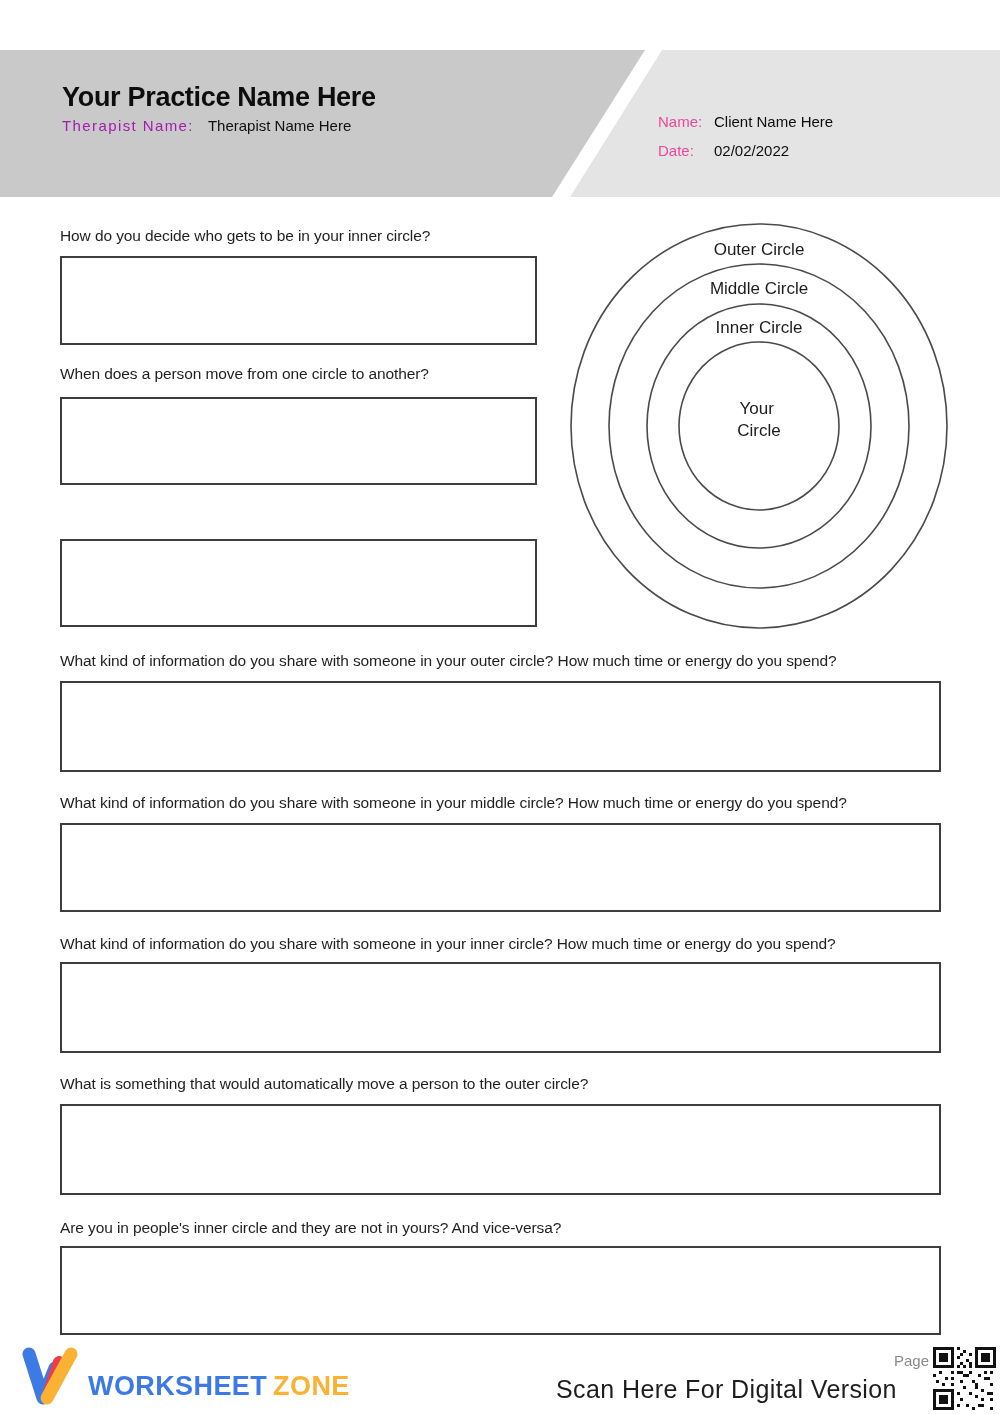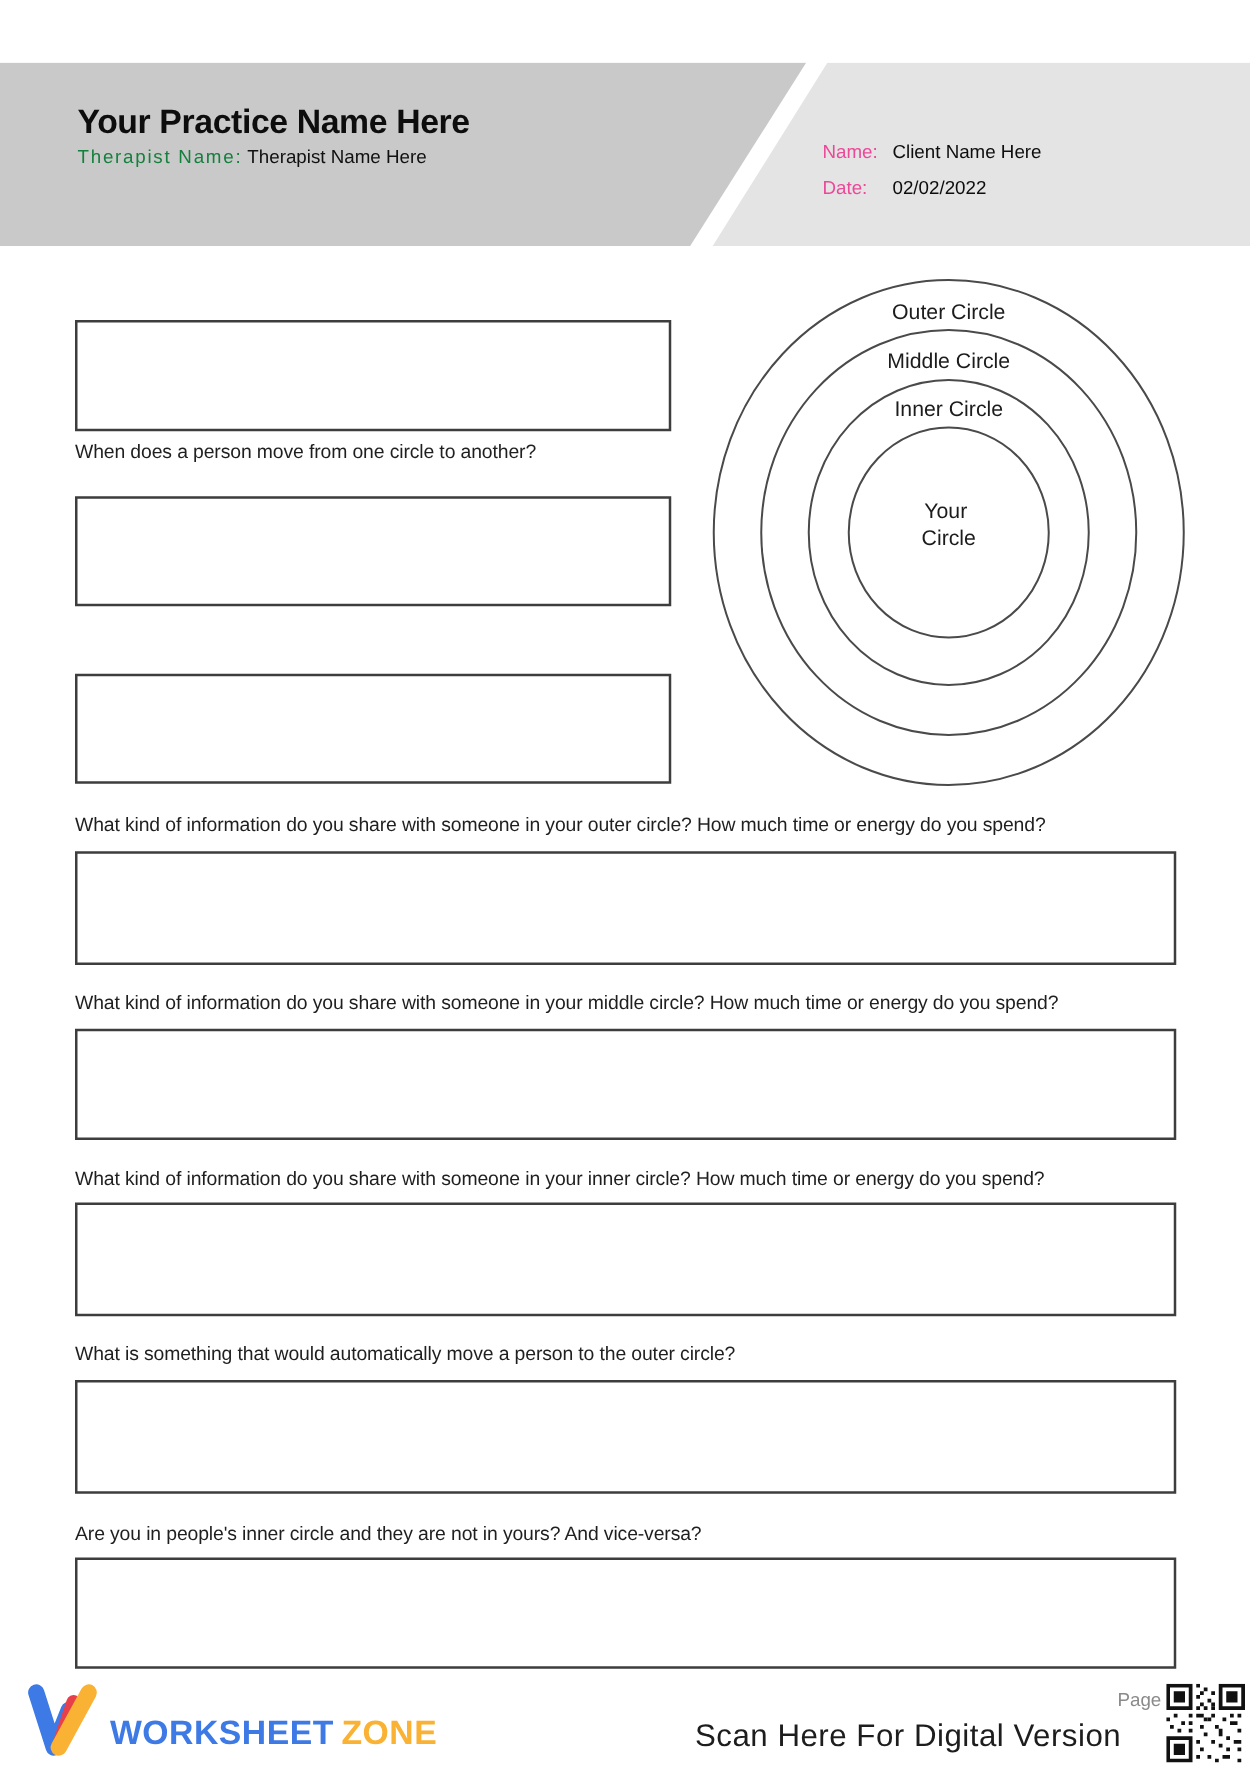--- a/index.html
+++ b/index.html
@@ -6,22 +6,22 @@
   #page{
     position:relative;width:1000px;height:1414px;background:#ffffff;
     font-family:"Liberation Sans",sans-serif;overflow:hidden;
   }
   
   .band{position:absolute;top:50px;left:0;width:1000px;height:147px;}
   .band-left{background:#c9c9c9;clip-path:polygon(0 0,645px 0,552px 147px,0 147px);}
   .band-right{background:#e4e4e4;clip-path:polygon(662px 0,1000px 0,1000px 147px,570px 147px);}
   .practice-name{position:absolute;left:62px;top:82px;font-size:27px;font-weight:bold;color:#0d0d0d;letter-spacing:-0.3px;}
   .therapist-line{position:absolute;left:62px;top:117px;font-size:15px;}
-  .therapist-line .lbl{color:#15803d;letter-spacing:1.4px;}
-  .therapist-line .val{color:#101010;margin-left:4px;letter-spacing:0;}
+  .therapist-line .lbl{color:#a21caf;letter-spacing:1.4px;}
+  .therapist-line .val{color:#101010;margin-left:14px;letter-spacing:0;}
   .script-title{
     position:absolute;left:60px;top:138px;font-family:"DejaVu Serif",serif;
     font-style:italic;font-size:29px;color:#262626;letter-spacing:3px;word-spacing:9px;
   }
   .client-row{position:absolute;font-size:15px;}
   .client-row .lbl{display:inline-block;width:56px;color:#ec4899;}
   .client-row .val{color:#0d0d0d;}
   .row-name{left:658px;top:113px;}
   .row-date{left:658px;top:142px;}
   
@@ -55,23 +55,24 @@
     <span class="lbl">Therapist Name:</span><span class="val">Therapist Name Here</span>
   </div>
 
   <div class="client-row row-name">
     <span class="lbl">Name:</span><span class="val">Client Name Here</span>
   </div>
   <div class="client-row row-date">
     <span class="lbl">Date:</span><span class="val">02/02/2022</span>
   </div>
 
+  <div class="q-label" style="top:227px;">How do you decide who gets to be in your inner circle?</div>
   <div class="answer-box narrow" style="top:256px;height:89px;"></div>
 
-  <div class="q-label" style="top:353px;text-align:center;">When does a person move from one circle to another?</div>
+  <div class="q-label" style="top:365px;text-align:center;">When does a person move from one circle to another?</div>
   <div class="answer-box narrow" style="top:397px;height:88px;"></div>
 
   <div class="answer-box narrow" style="top:539px;height:88px;"></div>
 
   <div class="q-label" style="top:652px;">What kind of information do you share with someone in your outer circle? How much time or energy do you spend?</div>
   <div class="answer-box wide" style="top:681px;height:91px;"></div>
 
   <div class="q-label" style="top:794px;">What kind of information do you share with someone in your middle circle? How much time or energy do you spend?</div>
   <div class="answer-box wide" style="top:823px;height:89px;"></div>
 

